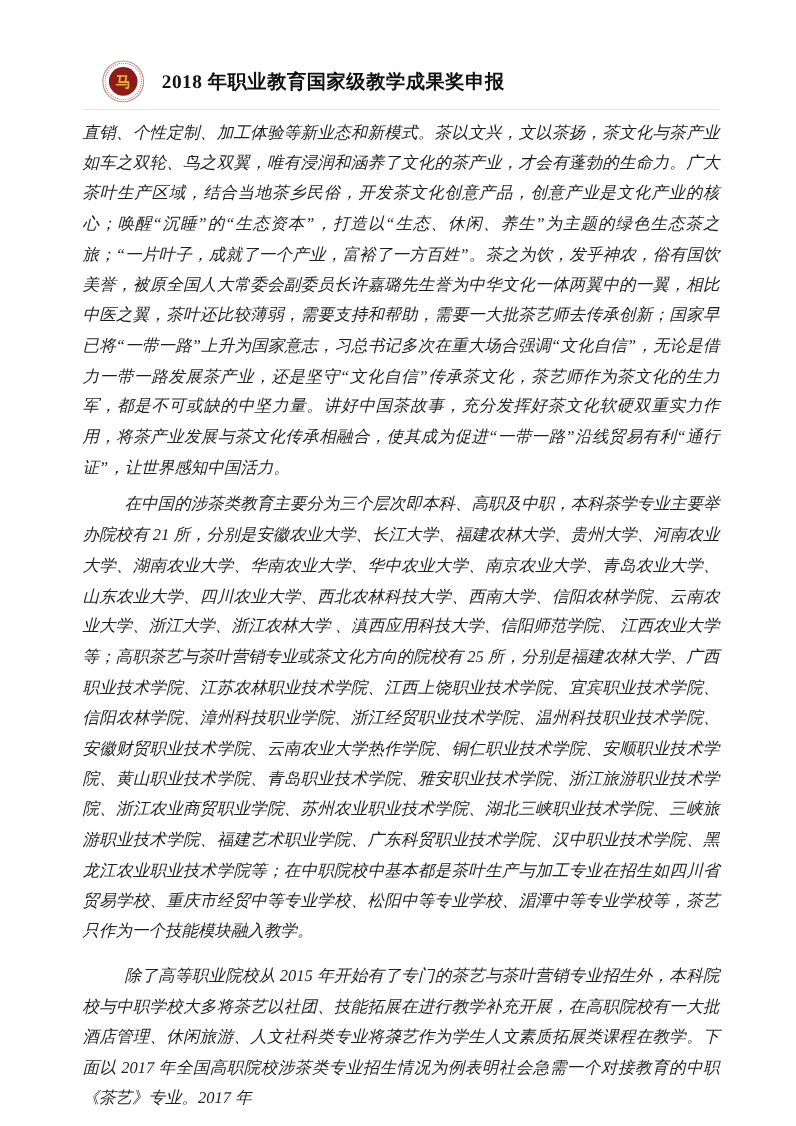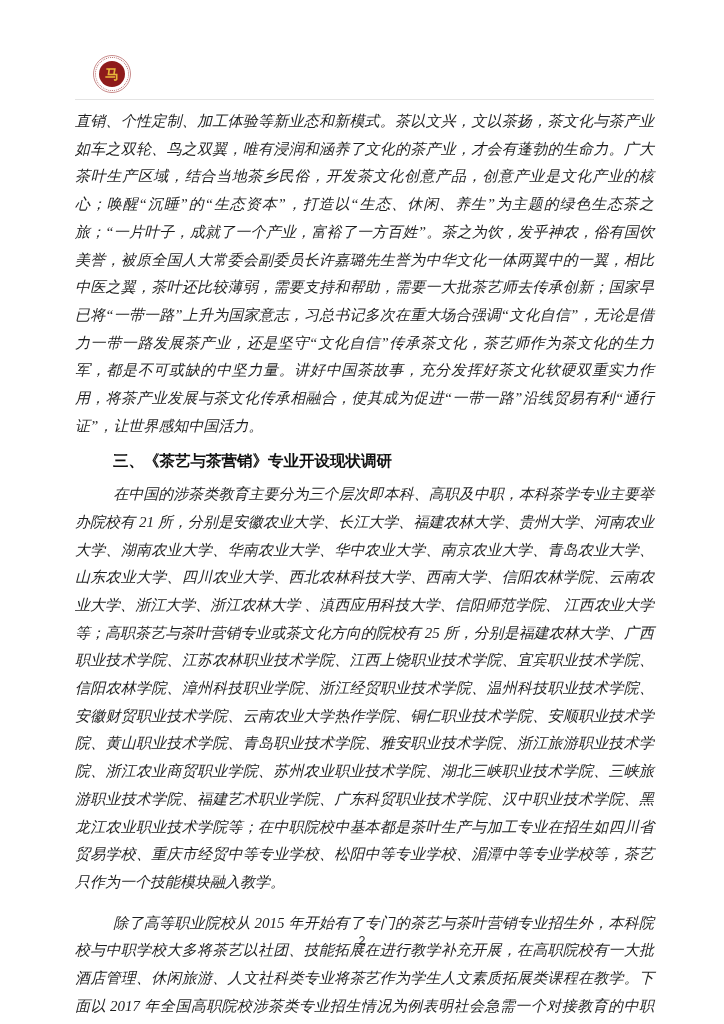--- a/index.html
+++ b/index.html
@@ -101,25 +101,25 @@
 <div class="page">
   <div class="content">
 
     <div class="doc-header">
       <div class="seal">
         <div class="seal-ring-dots"></div>
         <div class="seal-inner">
           <span class="seal-glyph">马</span>
         </div>
       </div>
+      <div class="doc-title">2018 年职业教育国家级教学成果奖申报</div>
     </div>
 
     <div class="doc-body">
       <p class="para p1">直销、个性定制、加工体验等新业态和新模式。茶以文兴，文以茶扬，茶文化与茶产业如车之双轮、鸟之双翼，唯有浸润和涵养了文化的茶产业，才会有蓬勃的生命力。广大茶叶生产区域，结合当地茶乡民俗，开发茶文化创意产品，创意产业是文化产业的核心；唤醒“沉睡”的“生态资本”，打造以“生态、休闲、养生”为主题的绿色生态茶之旅；“一片叶子，成就了一个产业，富裕了一方百姓”。茶之为饮，发乎神农，俗有国饮美誉，被原全国人大常委会副委员长许嘉璐先生誉为中华文化一体两翼中的一翼，相比中医之翼，茶叶还比较薄弱，需要支持和帮助，需要一大批茶艺师去传承创新；国家早已将“一带一路”上升为国家意志，习总书记多次在重大场合强调“文化自信”，无论是借力一带一路发展茶产业，还是坚守“文化自信”传承茶文化，茶艺师作为茶文化的生力军，都是不可或缺的中坚力量。讲好中国茶故事，充分发挥好茶文化软硬双重实力作用，将茶产业发展与茶文化传承相融合，使其成为促进“一带一路”沿线贸易有利“通行证”，让世界感知中国活力。</p>
-      <h3 class="section-heading">三、《茶艺与茶营销》专业开设现状调研</h3>
       <p class="para indent p2">在中国的涉茶类教育主要分为三个层次即本科、高职及中职，本科茶学专业主要举办院校有 21 所，分别是安徽农业大学、长江大学、福建农林大学、贵州大学、河南农业大学、湖南农业大学、华南农业大学、华中农业大学、南京农业大学、青岛农业大学、山东农业大学、四川农业大学、西北农林科技大学、西南大学、信阳农林学院、云南农业大学、浙江大学、浙江农林大学 、滇西应用科技大学、信阳师范学院、 江西农业大学等；高职茶艺与茶叶营销专业或茶文化方向的院校有 25 所，分别是福建农林大学、广西职业技术学院、江苏农林职业技术学院、江西上饶职业技术学院、宜宾职业技术学院、信阳农林学院、漳州科技职业学院、浙江经贸职业技术学院、温州科技职业技术学院、安徽财贸职业技术学院、云南农业大学热作学院、铜仁职业技术学院、安顺职业技术学院、黄山职业技术学院、青岛职业技术学院、雅安职业技术学院、浙江旅游职业技术学院、浙江农业商贸职业学院、苏州农业职业技术学院、湖北三峡职业技术学院、三峡旅游职业技术学院、福建艺术职业学院、广东科贸职业技术学院、汉中职业技术学院、黑龙江农业职业技术学院等；在中职院校中基本都是茶叶生产与加工专业在招生如四川省贸易学校、重庆市经贸中等专业学校、松阳中等专业学校、湄潭中等专业学校等，茶艺只作为一个技能模块融入教学。</p>
       <p class="para indent p3">除了高等职业院校从 2015 年开始有了专门的茶艺与茶叶营销专业招生外，本科院校与中职学校大多将茶艺以社团、技能拓展在进行教学补充开展，在高职院校有一大批酒店管理、休闲旅游、人文社科类专业将茶艺作为学生人文素质拓展类课程在教学。下面以 2017 年全国高职院校涉茶类专业招生情况为例表明社会急需一个对接教育的中职《茶艺》专业。2017 年</p>
     </div>
 
   </div>
 
   <div class="page-number">2</div>
 </div>
 
 </body></html>

